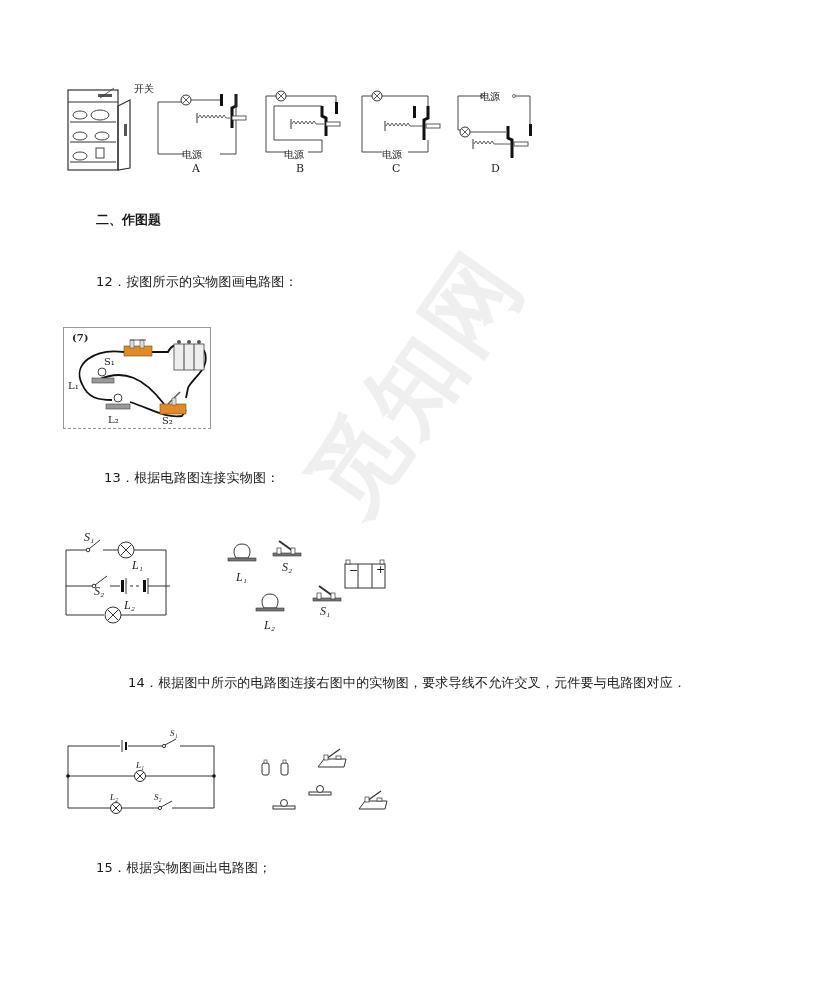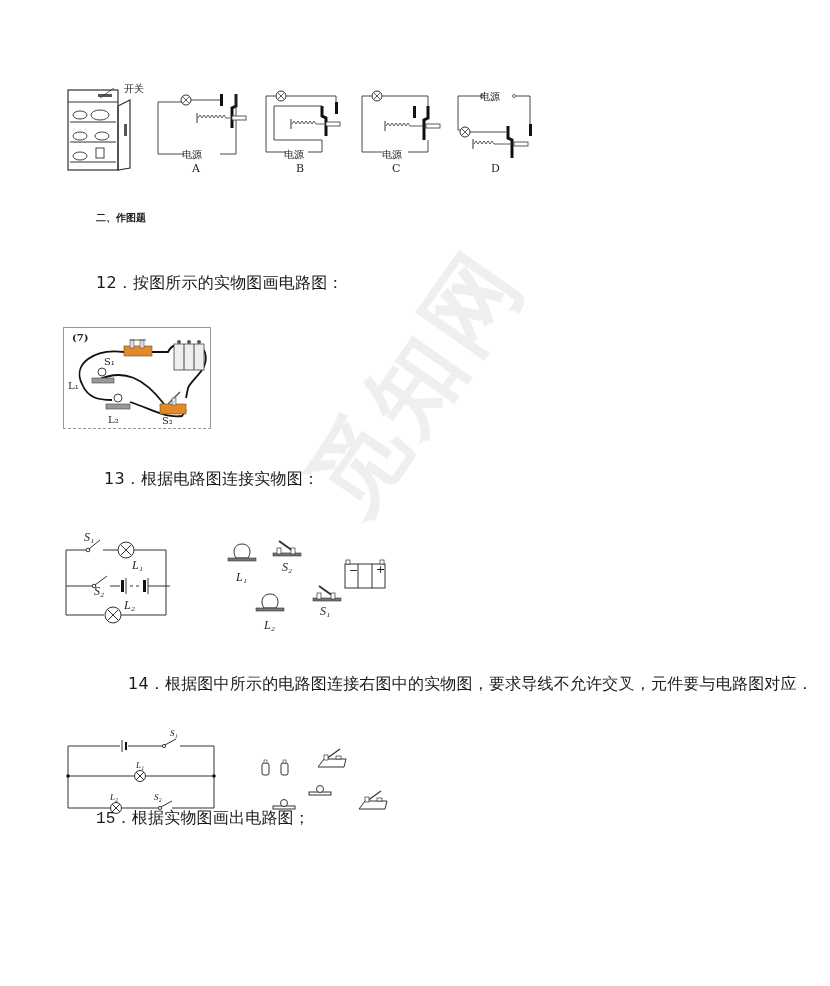--- a/index.html
+++ b/index.html
@@ -2,22 +2,22 @@
 <html><head>
 <meta charset="utf-8">
 <style>
   html, body { margin: 0; padding: 0; background: #ffffff; }
   body {
     width: 830px; height: 986px; position: relative; overflow: hidden;
     font-family: "DejaVu Sans", "Liberation Sans", sans-serif;
     color: #1a1a1a;
   }
   .abs { position: absolute; }
-  .qtext { font-size: 16px; letter-spacing: 0.2px; white-space: nowrap; }
-  .section-title { font-size: 10px; font-weight: bold; }
+  .qtext { font-size: 13px; letter-spacing: 0.2px; white-space: nowrap; }
+  .section-title { font-size: 13px; font-weight: bold; }
   .lbl { font-family: "DejaVu Serif", "Liberation Serif", serif; font-size: 11px; color:#222; }
   .lbl-it { font-family: "Liberation Serif", "DejaVu Serif", serif; font-style: italic; font-size: 12px; color:#222; }
   .cn-small { font-size: 10px; color:#222; }
   svg { position: absolute; overflow: visible; }
   .watermark {
     position: absolute; left: 270px; top: 320px;
     font-size: 92px; font-weight: bold; color: #000; opacity: 0.06;
     transform: rotate(-55deg); transform-origin: center;
     white-space: nowrap; letter-spacing: 6px; pointer-events: none;
   }
@@ -39,21 +39,21 @@
     <ellipse cx="14" cy="31" rx="7" ry="4" fill="none" stroke="#444"></ellipse>
     <ellipse cx="34" cy="31" rx="9" ry="5" fill="none" stroke="#444"></ellipse>
     <ellipse cx="14" cy="52" rx="7" ry="4" fill="none" stroke="#444"></ellipse>
     <ellipse cx="36" cy="52" rx="7" ry="4" fill="none" stroke="#444"></ellipse>
     <ellipse cx="14" cy="72" rx="7" ry="4" fill="none" stroke="#444"></ellipse>
     <rect x="30" y="64" width="8" height="10" fill="none" stroke="#444"></rect>
     <polygon points="52,22 64,16 64,84 52,86" fill="none" stroke="#333" stroke-width="1.2"></polygon>
     <rect x="58" y="40" width="3" height="12" fill="#555"></rect>
     <line x1="34" y1="14" x2="48" y2="4" stroke="#333" stroke-width="0.8"></line>
   </svg>
-  <span class="abs cn-small" style="left:62px;top:0px;">开关</span>
+  <span class="abs cn-small" style="left:72px;top:0px;">开关</span>
 
   <svg width="100" height="80" style="left:92px;top:4px;">
     <path d="M30,16 L4,16 L4,68 L30,68" fill="none" stroke="#333" stroke-width="0.9"></path>
     <circle cx="30" cy="16" r="0"></circle>
     <circle cx="32" cy="14" r="5" fill="#fff" stroke="#333"></circle>
     <path d="M28.5,10.5 L35.5,17.5 M35.5,10.5 L28.5,17.5" stroke="#333" stroke-width="0.8"></path>
     <line x1="37" y1="14" x2="66" y2="14" stroke="#333" stroke-width="0.9"></line>
     <rect x="66" y="8" width="3" height="12" fill="#111"></rect>
     <path d="M82,8 L82,20 L78,22 L78,42" fill="none" stroke="#111" stroke-width="3"></path>
     <line x1="82" y1="8" x2="82" y2="68" stroke="#333" stroke-width="0.9"></line>
@@ -280,15 +280,15 @@
   <rect x="1" y="8" width="22" height="3" fill="#fff" stroke="#333"></rect>
   <circle cx="12" cy="5" r="3.5" fill="#fff" stroke="#333"></circle>
 </svg>
 <svg width="32" height="26" style="left:357px;top:787px;">
   <polygon points="2,22 8,14 30,14 28,22" fill="#fff" stroke="#333"></polygon>
   <line x1="10" y1="14" x2="24" y2="4" stroke="#333" stroke-width="1.2"></line>
   <rect x="8" y="10" width="4" height="5" fill="#fff" stroke="#333" stroke-width="0.7"></rect>
   <rect x="20" y="11" width="5" height="3" fill="#fff" stroke="#333" stroke-width="0.7"></rect>
 </svg>
 
-<div class="abs qtext" style="left:96px;top:808px;font-family:Liberation Mono, monospace;">
+<div class="abs qtext" style="left:96px;top:859px;">
   <span>15．</span><span>根据实物图画出电路图；</span>
 </div>
 
 </body></html>

